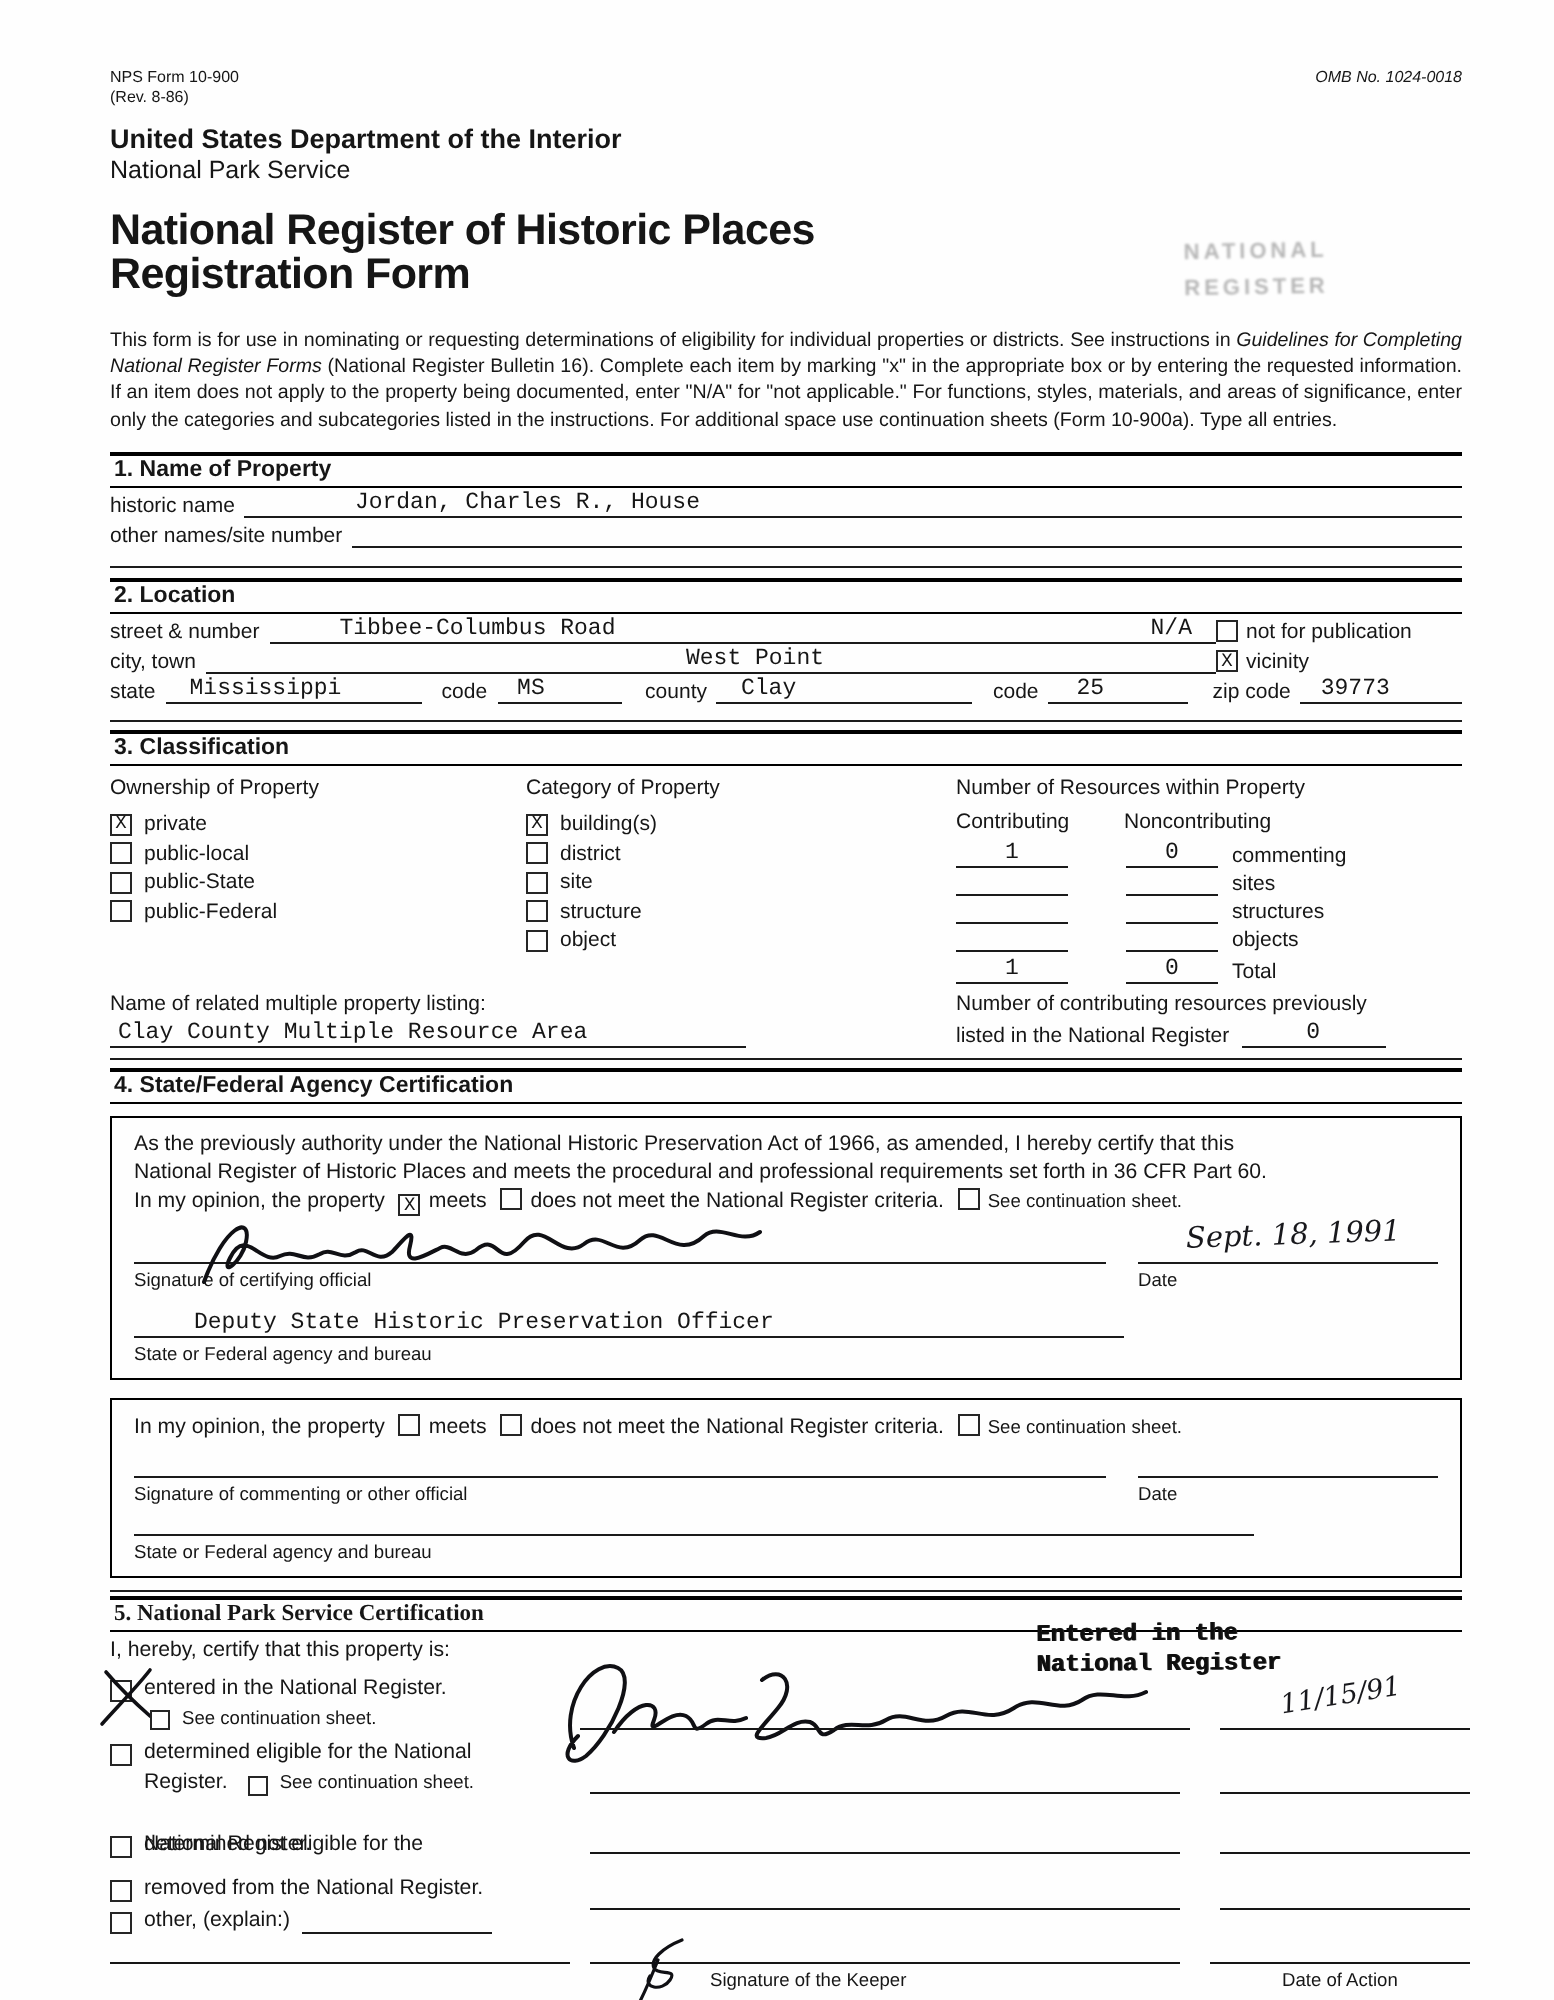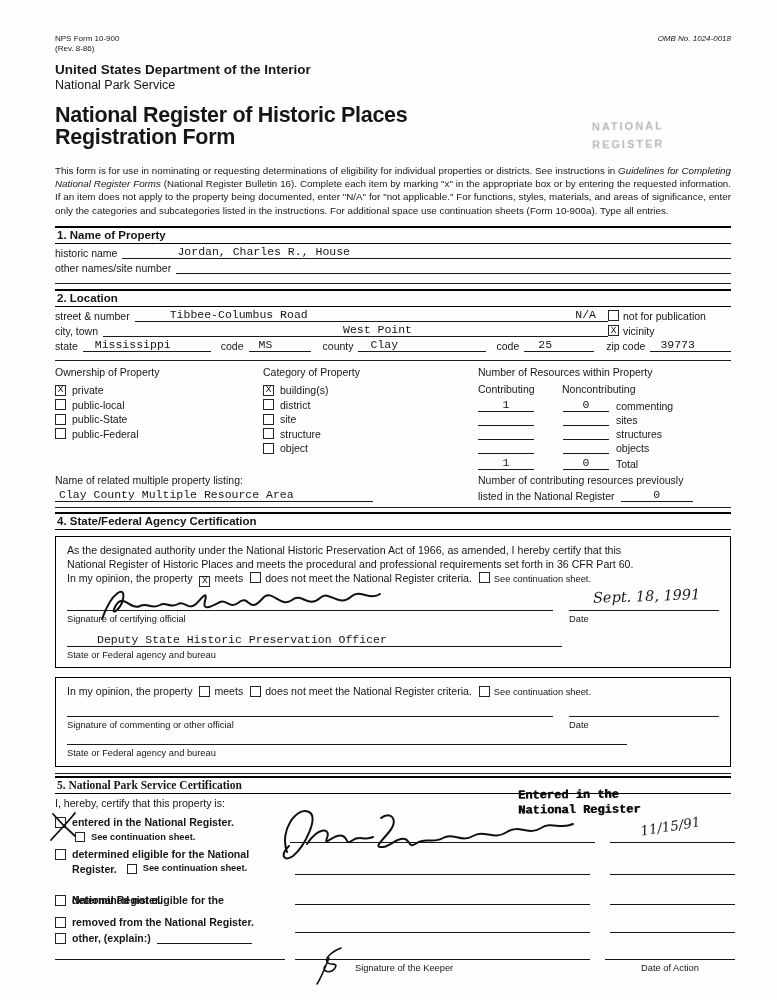--- a/index.html
+++ b/index.html
@@ -33,21 +33,21 @@
   .resline{border-bottom:1.3px solid #1a1a1a;width:56px;text-align:center;}
   .resline2{border-bottom:1.3px solid #1a1a1a;width:46px;text-align:center;}
   .cert-box{border:1.6px solid #000;margin-top:6px;padding:7px 11px 6px 11px;font-size:10.6px;line-height:1.32;position:relative;}
   .inline-cb{display:inline-flex;vertical-align:-1.5px;margin:0 4px;}
   .small-lbl{font-size:9.3px;}
   .sig-row{display:flex;align-items:flex-end;margin-top:22px;gap:16px;}
   .sigline{border-bottom:1.4px solid #1a1a1a;height:1px;}
   .lblrow{display:flex;gap:16px;font-size:9.3px;margin-top:2px;}
   .hand{font-family:"DejaVu Serif","Liberation Serif",serif;font-style:italic;color:#18181c;}
   .sec5{position:relative;height:205px;font-size:10.6px;}
-  .s5item{position:absolute;display:flex;align-items:center;gap:6px;line-height:1.2;font-weight:bold;}
+  .s5item{position:absolute;display:flex;align-items:flex-end;gap:6px;line-height:1.2;}
   .absline{position:absolute;border-bottom:1.5px solid #161616;height:0;}
   .abslbl{position:absolute;font-size:9.3px;}
   svg.ink{position:absolute;pointer-events:none;}
   .stamp2{position:absolute;left:463px;top:-6px;font-family:"Liberation Mono","DejaVu Sans Mono",monospace;
       font-weight:700;font-size:12px;line-height:1.25;transform:rotate(-.5deg);color:#0e0e0e;text-shadow:.6px 0 #222;}
 </style>
 </head>
 <body>
 
 <div class="page">
@@ -123,20 +123,21 @@
       <span class="fill" style="width:70px;">
           <span class="tw" style="padding-left:14px;">25</span>
         </span>
       <span class="lbl" style="padding-left:12px;">zip code</span>
       <span class="fill grow">
           <span class="tw" style="padding-left:10px;">39773</span>
         </span>
     </div>
     <div class="rule" style="margin-top:8px;"></div>
 
+    <div class="sec-head" style="margin-top:4px;">3.  Classification</div>
     <div class="cols">
       <div style="width:208px;">
         <div class="colhead">Ownership of Property</div>
         <div class="ckitem">
             <span class="cb tw">X</span>
             <span>private</span>
           </div>
         <div class="ckitem">
             <span class="cb tw"></span>
             <span>public-local</span>
@@ -220,21 +221,21 @@
           <span class="fill" style="width:72px;justify-content:center;">
               <span class="tw">0</span>
             </span>
         </div>
       </div>
     </div>
     <div class="rule" style="margin-top:5px;"></div>
 
     <div class="sec-head" style="margin-top:4px;">4.  State/Federal Agency Certification</div>
     <div class="cert-box">
-      <div>As the designated authority under the National Historic Preservation Act of 1966, as amended, I hereby certify that this</div>
+      <div>As the previously authority under the National Historic Preservation Act of 1966, as amended, I hereby certify that this</div>
       <div>National Register of Historic Places and meets the procedural and professional requirements set forth in 36 CFR Part 60.</div>
       <div>
         <span>In my opinion, the property</span>
         <span class="cb inline-cb tw">X</span><span>meets</span>
         <span class="cb inline-cb"></span><span>does not meet the National Register criteria.</span>
         <span class="cb inline-cb"></span><span class="small-lbl">See continuation sheet.</span>
       </div>
       <svg class="ink" style="left:40px;top:44px;" width="290" height="44" viewBox="0 0 290 44">
         <path d="M6,38 C16,10 30,4 27,18 C25,28 14,36 19,26 C27,10 34,30 44,25 C52,21 55,29 64,24 C70,20 74,28 82,23 C88,19 92,30 100,23 C105,18 112,8 109,20 C106,31 116,25 124,21 C130,18 134,28 142,22 C154,12 152,34 166,18 C176,6 184,28 196,19 C206,11 212,28 224,17 C234,8 242,28 256,15 C264,8 274,20 284,13" fill="none" stroke="#101014" stroke-width="2" stroke-linecap="round"></path>
       </svg>

